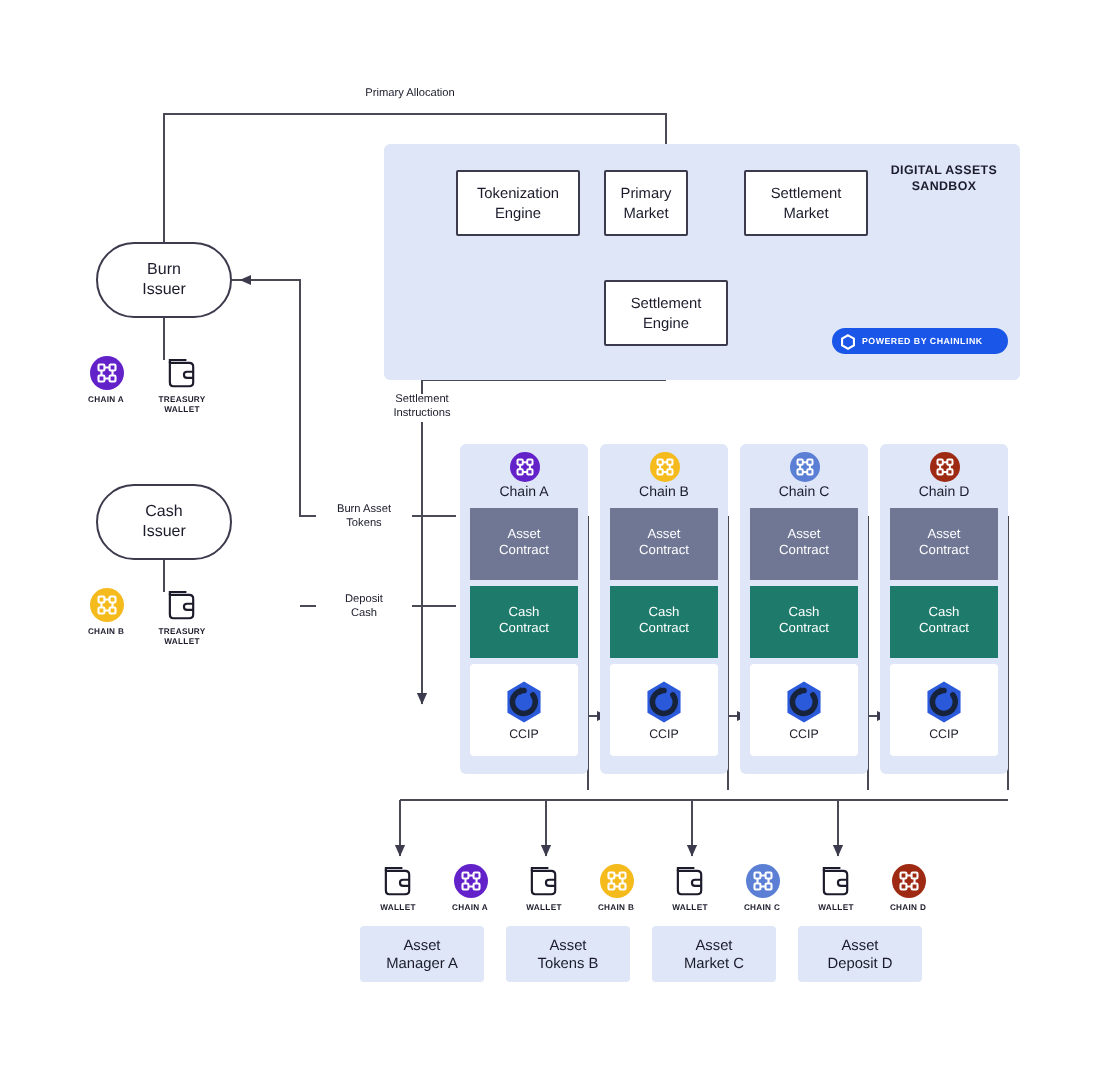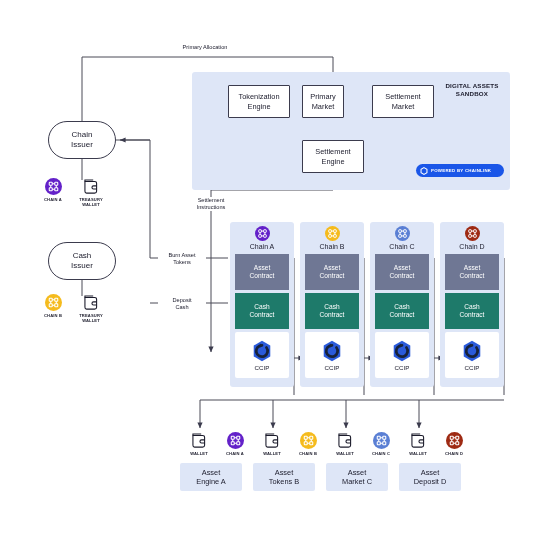--- a/index.html
+++ b/index.html
@@ -296,21 +296,21 @@
 
   <div class="node chainlink-badge">
     <svg class="cl-hex" viewBox="0 0 20 20">
       <polygon points="10,1.6 17.4,5.8 17.4,14.2 10,18.4 2.6,14.2 2.6,5.8" fill="none" stroke="#ffffff" stroke-width="2.6"></polygon>
     </svg>
     <span class="cl-text">POWERED BY CHAINLINK</span>
   </div>
 
   <div class="node issuer issuer-bond">
     <div>
-      <div>Chain</div>
+      <div>Burn</div>
       <div>Issuer</div>
     </div>
   </div>
 
   <div class="node iconpair issuer-icons-bond">
     <div class="iconcell">
       <span class="chain-dot" style="background:#6321c9">
         <svg viewBox="0 0 24 24" style="width:17px;height:17px;display:block">
           <g fill="none" stroke="#ffffff" stroke-width="1.5">
             <rect x="6" y="6" width="4.2" height="4.2" rx="0.8"></rect>
@@ -531,21 +531,21 @@
             <path d="M10.2,8.1 L13.8,8.1 M8.1,10.2 L8.1,13.8 M15.9,10.2 L15.9,13.8 M10.2,15.9 L13.8,15.9"></path>
           </g>
         </svg>
       </span>
       <div class="cap">CHAIN A</div>
     </div>
   </div>
   <div class="node am-box" style="left:180px; top:463px;">
     <div>
       <div>Asset</div>
-      <div>Engine A</div>
+      <div>Manager A</div>
     </div>
   </div>
 
   <div class="node am-icons" style="left:257px; top:432px;">
     <div class="iconcell">
       <svg class="wallet-ico" viewBox="0 0 24 22">
         <path d="M3.5,4.5 L16,4.5 C17.6,4.5 18.6,5.4 18.6,7 L18.6,17.2 C18.6,18.8 17.6,19.6 16,19.6 L5.6,19.6 C4,19.6 3.5,18.8 3.5,17.2 Z" fill="none" stroke="#1b1b2b" stroke-width="1.4"></path>
         <path d="M3.5,4.5 L3.5,2.6 L14.2,2.6" fill="none" stroke="#1b1b2b" stroke-width="1.4"></path>
         <path d="M18.6,10.2 L14.6,10.2 C13.2,10.2 12.6,11 12.6,12.2 C12.6,13.4 13.2,14.2 14.6,14.2 L18.6,14.2" fill="none" stroke="#1b1b2b" stroke-width="1.4"></path>
       </svg>

